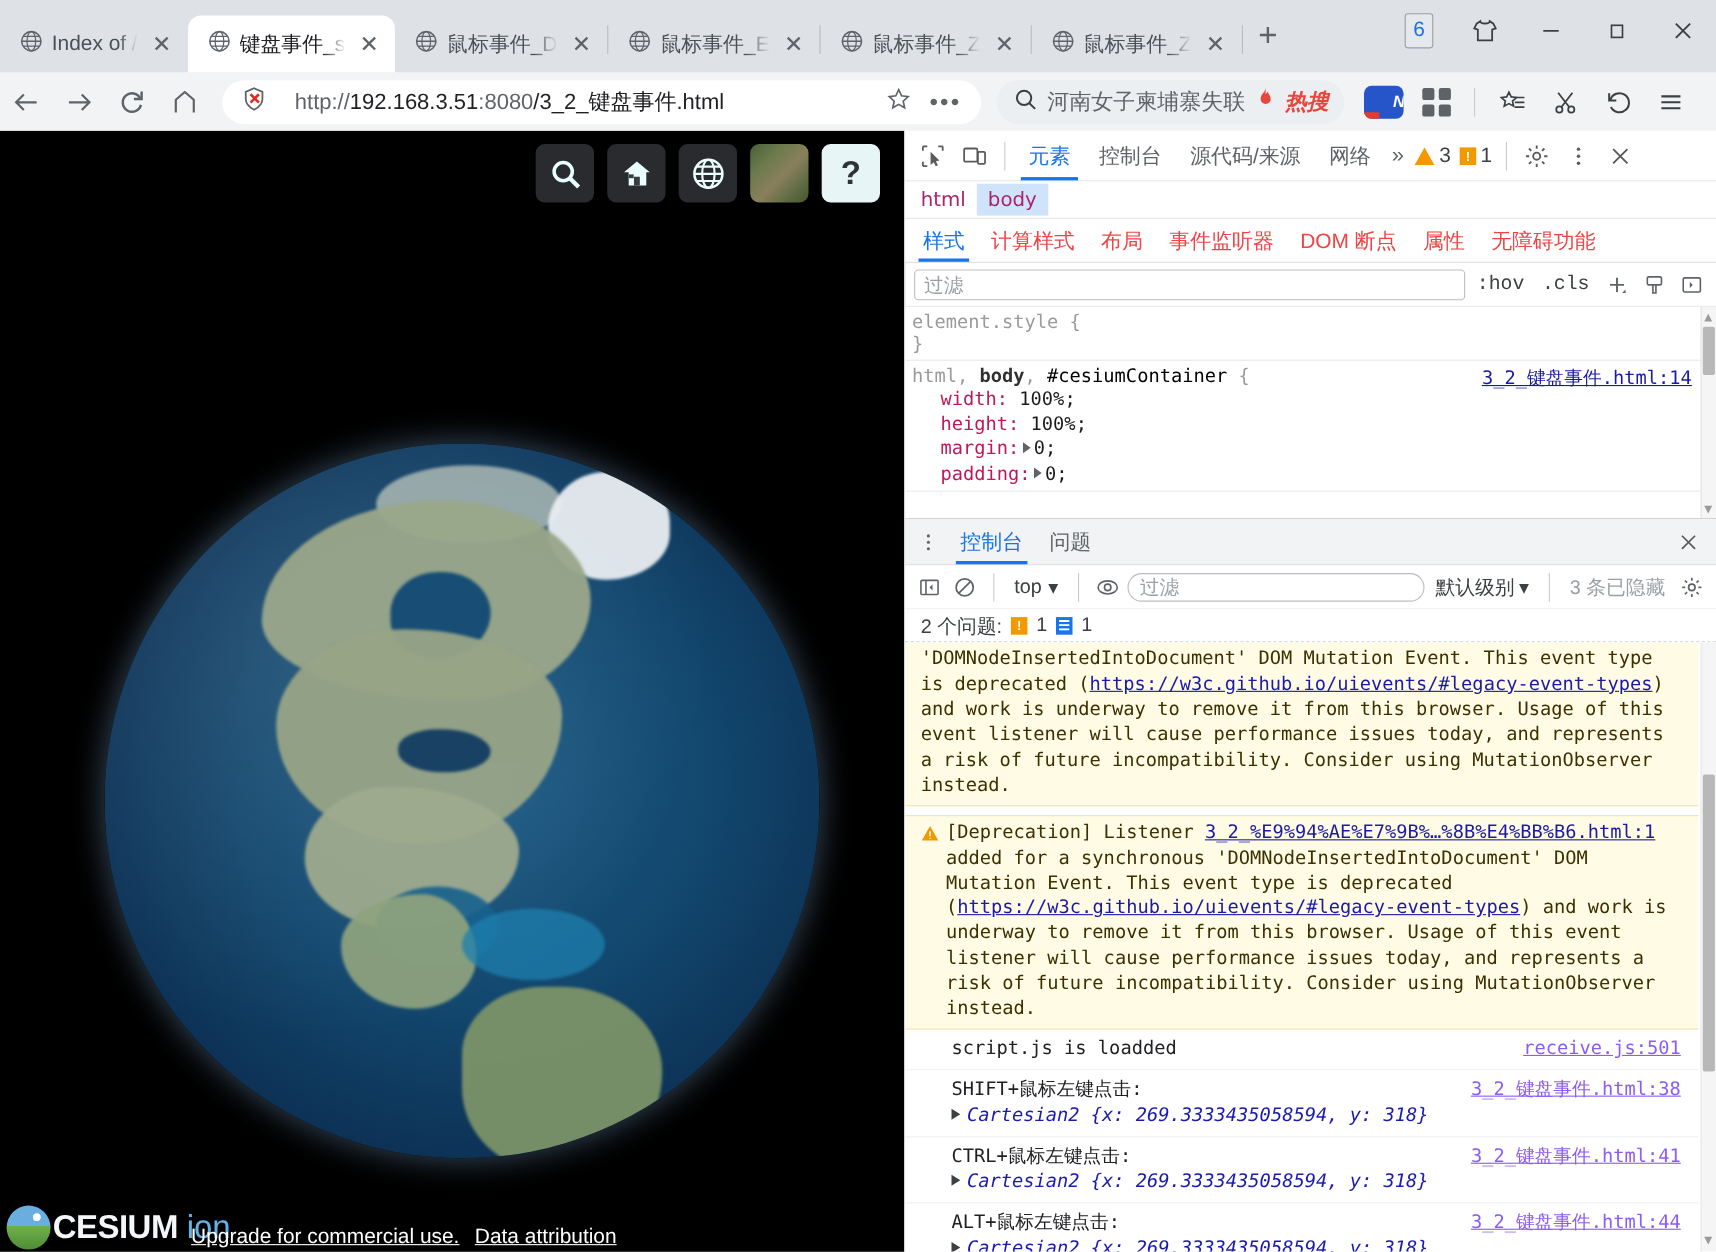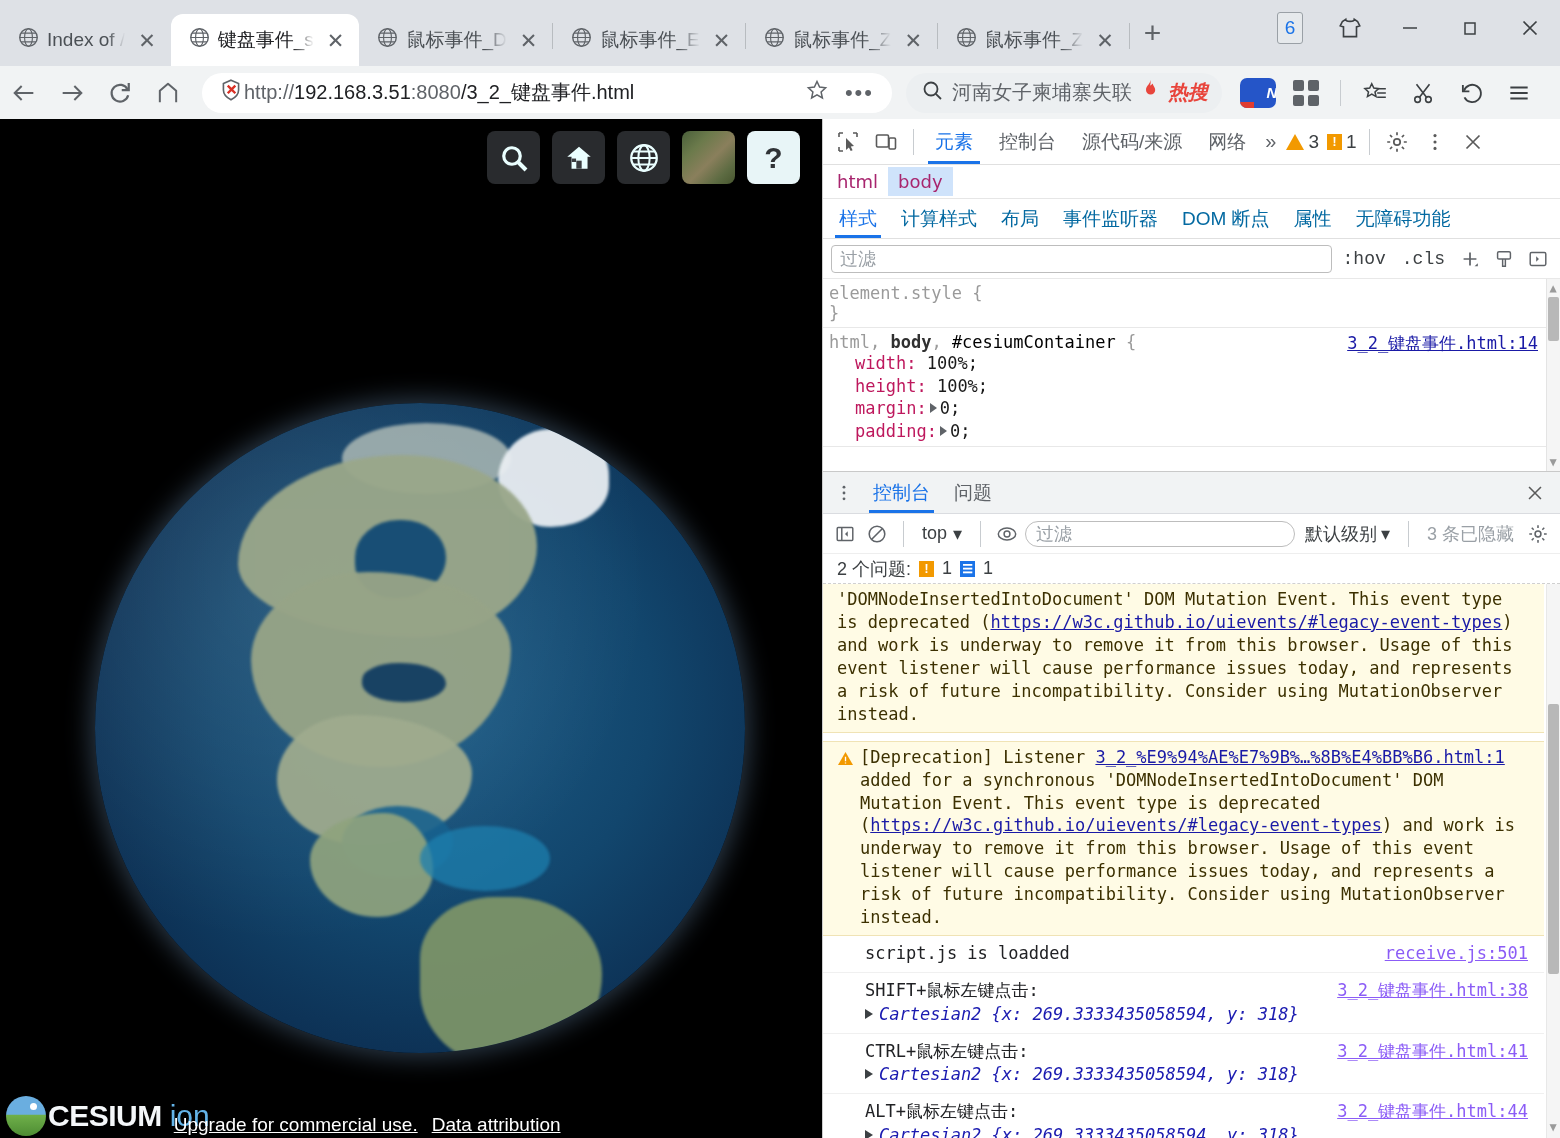--- a/index.html
+++ b/index.html
@@ -52,21 +52,21 @@
   .chrome-toolbar {
     position: absolute; top: 66px; left: 0; width: 1560px; height: 53px;
     background: #f1f3f4; display: flex; align-items: center;
   }
   .navbtn { width: 48px; height: 48px; display: flex; align-items: center; justify-content: center; color: #5f6368; }
   .omnibox {
     flex: 0 0 auto; width: 690px; height: 40px; background: #fff; border-radius: 20px;
     display: flex; align-items: center; padding: 0 10px 0 16px; margin-left: 10px;
     font-size: 20px; color: #202124;
   }
-  .omnibox .urltext { flex: 1 1 auto; margin-left: 0; white-space: nowrap; overflow: hidden; }
+  .omnibox .urltext { flex: 1 1 auto; margin-left: 24px; white-space: nowrap; overflow: hidden; }
   .omnibox .urltext .dim { color: #5f6368; }
   .star { color: #5f6368; font-size: 22px; padding: 0 8px; }
   .dots { color: #5f6368; font-size: 22px; padding: 0 8px; letter-spacing: 2px; }
   .hotsearch {
     margin-left: 14px; height: 40px; background: #eceff1; border-radius: 20px;
     display: flex; align-items: center; padding: 0 14px; gap: 8px; font-size: 20px; color: #5f6368;
   }
   .hotsearch .hsred { color: #e8453c; font-weight: bold; font-style: italic; }
   .extras { margin-left: 14px; display: flex; align-items: center; gap: 4px; }
   .extbtn { width: 44px; height: 44px; display: flex; align-items: center; justify-content: center; color: #3c4043; }
@@ -194,21 +194,21 @@
     border-bottom: 1px solid #e6e6e6; background: #fff; padding-left: 4px;
     font-family: "DejaVu Sans", sans-serif;
   }
   .crumb { padding: 4px 10px; color: #a8256e; }
   .crumb.sel { background: #cfe3fb; }
 
   .dt-subtabs {
     height: 40px; display: flex; align-items: center; border-bottom: 1px solid #e0e0e0;
     background: #fff; padding-left: 4px;
   }
-  .st { padding: 0 12px; height: 38px; display: flex; align-items: center; font-size: 19px; color: #0369a1; position: relative; white-space: nowrap; }
+  .st { padding: 0 12px; height: 38px; display: flex; align-items: center; font-size: 19px; color: #ef4444; position: relative; white-space: nowrap; }
   .st.sel { color: #1a73e8; }
   .st.sel::after { content:""; position:absolute; left:8px; right:8px; bottom:0; height:3px; background:#1a73e8; }
 
   .dt-filterrow { height: 40px; display: flex; align-items: center; gap: 6px; padding: 0 8px; border-bottom: 1px solid #e8e8e8; }
   .filter-input {
     flex: 1 1 auto; height: 28px; border: 1px solid #bdbdbd; border-radius: 4px;
     background: #fff; font-size: 18px; color: #9aa0a6; padding: 0 8px;
     display: flex; align-items: center;
   }
   .pill { font-size: 18px; color: #3c4043; padding: 0 5px; font-family: "Liberation Mono", monospace; }

